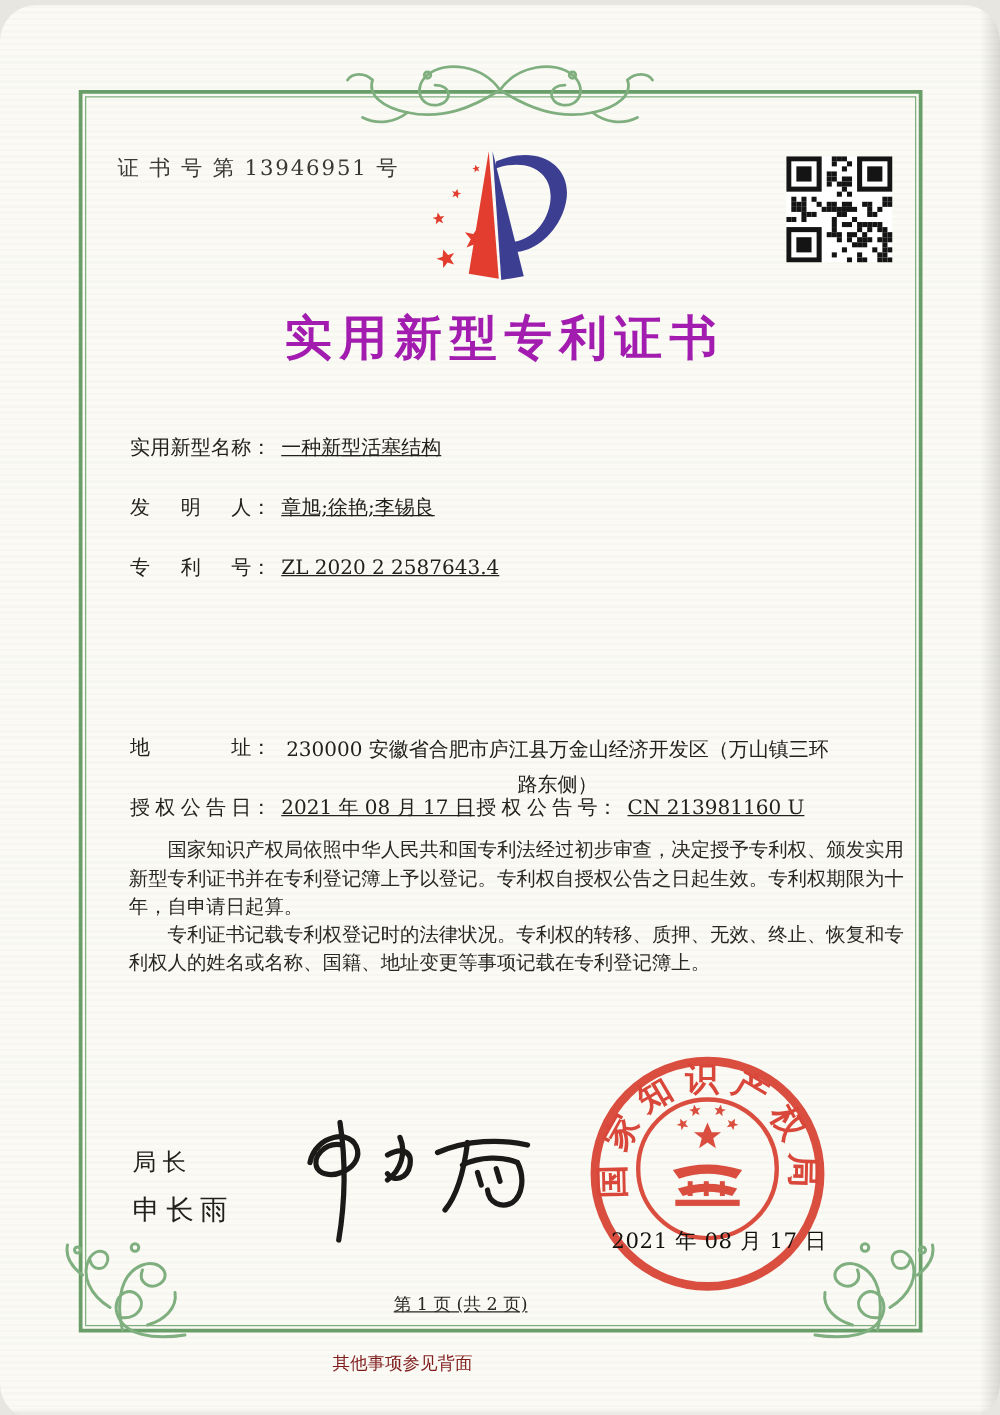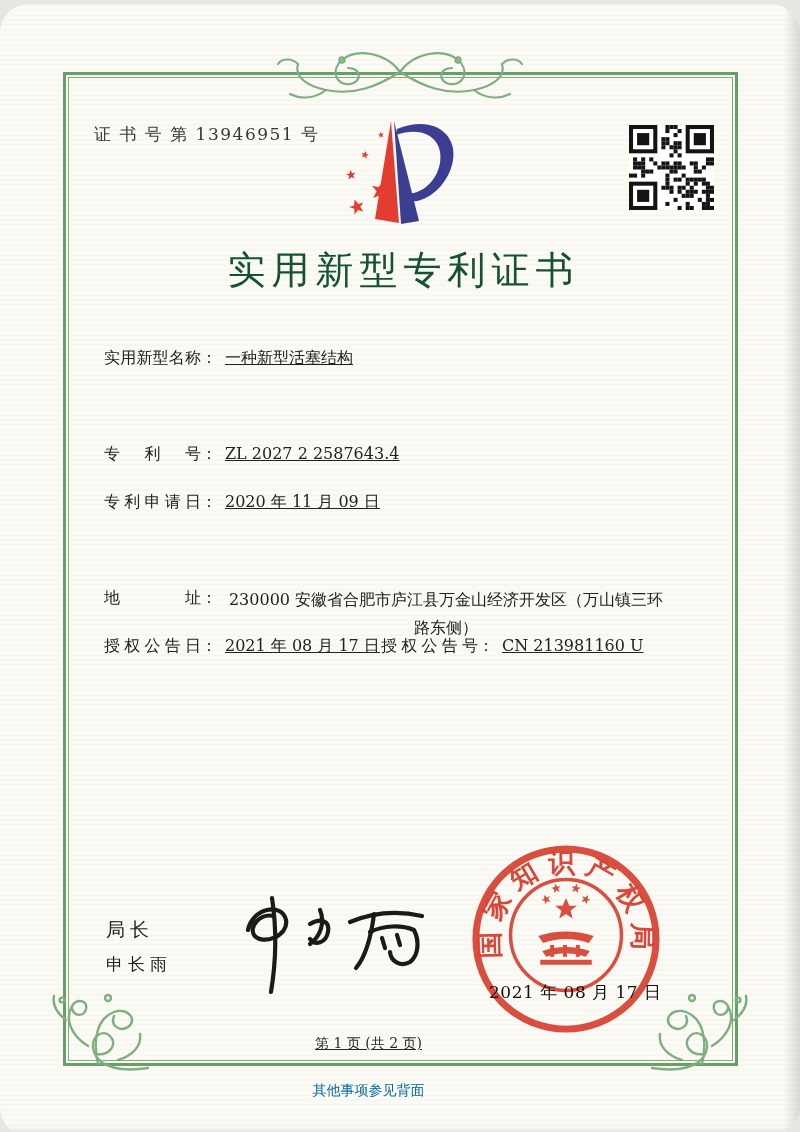--- a/index.html
+++ b/index.html
@@ -17,37 +17,37 @@
     background:linear-gradient(to right,rgba(0,0,0,0),rgba(95,95,85,0.22));}
   .edge-shadow-b{position:absolute;left:0;right:0;bottom:0;height:10px;
     background:linear-gradient(to bottom,rgba(0,0,0,0),rgba(95,95,85,0.16));}
   .frame{position:absolute;left:63px;top:68px;width:675px;height:994px;
     border:3px solid #699e69;box-sizing:border-box;}
   .frame-inner{position:absolute;inset:2px;border:1px solid #7fae7f;}
   .cert-no{position:absolute;left:94px;top:119px;font-size:17px;letter-spacing:1.5px;color:#3a3832;}
   .logo{position:absolute;left:337px;top:109px;width:132px;height:120px;}
   .qr{position:absolute;left:629px;top:121px;width:85px;height:85px;}
   .title{position:absolute;left:63px;top:241px;width:675px;text-align:center;
-    font-size:38px;font-weight:400;letter-spacing:6px;padding-left:6px;box-sizing:border-box;color:#14532d;}
+    font-size:38px;font-weight:700;letter-spacing:6px;padding-left:6px;box-sizing:border-box;color:#a21caf;}
   .row{position:absolute;left:104px;width:625px;font-size:16px;line-height:24px;white-space:nowrap;}
   .lbl{display:inline-block;width:97px;text-align:justify;text-align-last:justify;vertical-align:top;}
   .colon{display:inline-block;vertical-align:top;}
   .val{display:inline-block;margin-left:8px;vertical-align:top;text-decoration:underline;}
   .val-wrap{display:inline-block;margin-left:8px;width:442px;white-space:normal;line-height:28px;vertical-align:top;text-align:center;}
   .pair2{position:absolute;left:277px;top:0;}
   .paras{position:absolute;left:103px;top:665px;width:620px;font-size:15.5px;line-height:22.6px;
     text-align:justify;color:#2b2824;}
   .paras p{margin:0;text-indent:2em;}
   .signer-title{position:absolute;left:106px;top:913px;font-size:19px;letter-spacing:5px;}
-  .signer-name{position:absolute;left:106px;top:949px;font-size:17px;letter-spacing:5px;}
+  .signer-name{position:absolute;left:106px;top:949px;font-size:22px;letter-spacing:5px;}
   .signature{position:absolute;left:222px;top:876px;width:215px;height:120px;}
   .seal{position:absolute;left:467px;top:836px;width:198px;height:198px;opacity:0.93;}
   .seal-date{position:absolute;left:489px;top:977px;font-size:17px;letter-spacing:0.5px;color:#14110d;z-index:3;}
   .page-info{position:absolute;left:266px;top:1031px;width:205px;text-align:center;font-size:14px;color:#2b2824;text-decoration:underline;}
-  .back-note{position:absolute;left:266px;top:1078px;width:205px;text-align:center;font-size:14px;color:#0369a1;}
+  .back-note{position:absolute;left:266px;top:1078px;width:205px;text-align:left;font-size:14px;color:#7f1d1d;}
   .ornament{position:absolute;pointer-events:none;}
   .top-orn{left:272px;top:34px;width:256px;height:66px;}
   .corner-bl{left:46px;top:970px;width:112px;height:100px;transform:scaleX(-1);}
   .corner-br{left:642px;top:970px;width:112px;height:100px;}
 </style>
 </head>
 <body>
 
 <div class="page">
 
@@ -217,36 +217,40 @@
       <rect x="0" y="56" width="28" height="28" fill="#141414"></rect>
       <rect x="4" y="60" width="20" height="20" fill="#ffffff"></rect>
       <rect x="8" y="64" width="12" height="12" fill="#141414"></rect>
     </svg>
 
   <div class="title">实用新型专利证书</div>
 
   <div class="row" style="top:342px">
     <span class="lbl">实用新型名称</span><span class="colon">：</span><span class="val">一种新型活塞结构</span>
   </div>
+  <div class="row" style="top:390px">
+    <span class="lbl">发明人</span><span class="colon">：</span><span class="val">章旭;徐艳;李锡良</span>
+  </div>
   <div class="row" style="top:438px">
-    <span class="lbl">专利号</span><span class="colon">：</span><span class="val">ZL 2027 2 2587643.4</span>
-  </div>
-  <div class="row" style="top:486px">
-    <span class="lbl">专利申请日</span><span class="colon">：</span><span class="val">2020 年 11 月 09 日</span>
+    <span class="lbl">专利号</span><span class="colon">：</span><span class="val">ZL 2020 2 2587643.4</span>
   </div>
   <div class="row" style="top:582px">
     <span class="lbl">地址</span><span class="colon">：</span><span class="val-wrap">230000  安徽省合肥市庐江县万金山经济开发区（万山镇三环路东侧）</span>
   </div>
   <div class="row" style="top:630px">
     <span class="lbl">授权公告日</span><span class="colon">：</span><span class="val">2021 年 08 月 17 日</span>
     <span class="pair2">
       <span class="lbl">授权公告号</span><span class="colon">：</span><span class="val">CN 213981160 U</span>
     </span>
   </div>
 
+  <div class="paras">
+    <p>国家知识产权局依照中华人民共和国专利法经过初步审查，决定授予专利权、颁发实用新型专利证书并在专利登记簿上予以登记。专利权自授权公告之日起生效。专利权期限为十年，自申请日起算。</p>
+    <p>专利证书记载专利权登记时的法律状况。专利权的转移、质押、无效、终止、恢复和专利权人的姓名或名称、国籍、地址变更等事项记载在专利登记簿上。</p>
+  </div>
 
   <div class="signer-title">局长</div>
   <div class="signer-name">申长雨</div>
   <svg class="signature" viewBox="0 0 215 120">
     <g fill="none" stroke="#1c1a18" stroke-width="4.2" stroke-linecap="round" stroke-linejoin="round">
       <path d="M26,50 C30,28 60,22 64,40 C67,56 40,66 32,55 C27,46 38,33 52,36"></path>
       <path d="M50,18 C54,44 55,76 49,112"></path>
       <path d="M98,30 C103,42 99,56 88,64"></path>
       <path d="M88,44 C98,38 108,40 106,52 C104,63 93,66 88,59"></path>
       <path d="M128,42 C152,32 178,31 200,36"></path>

